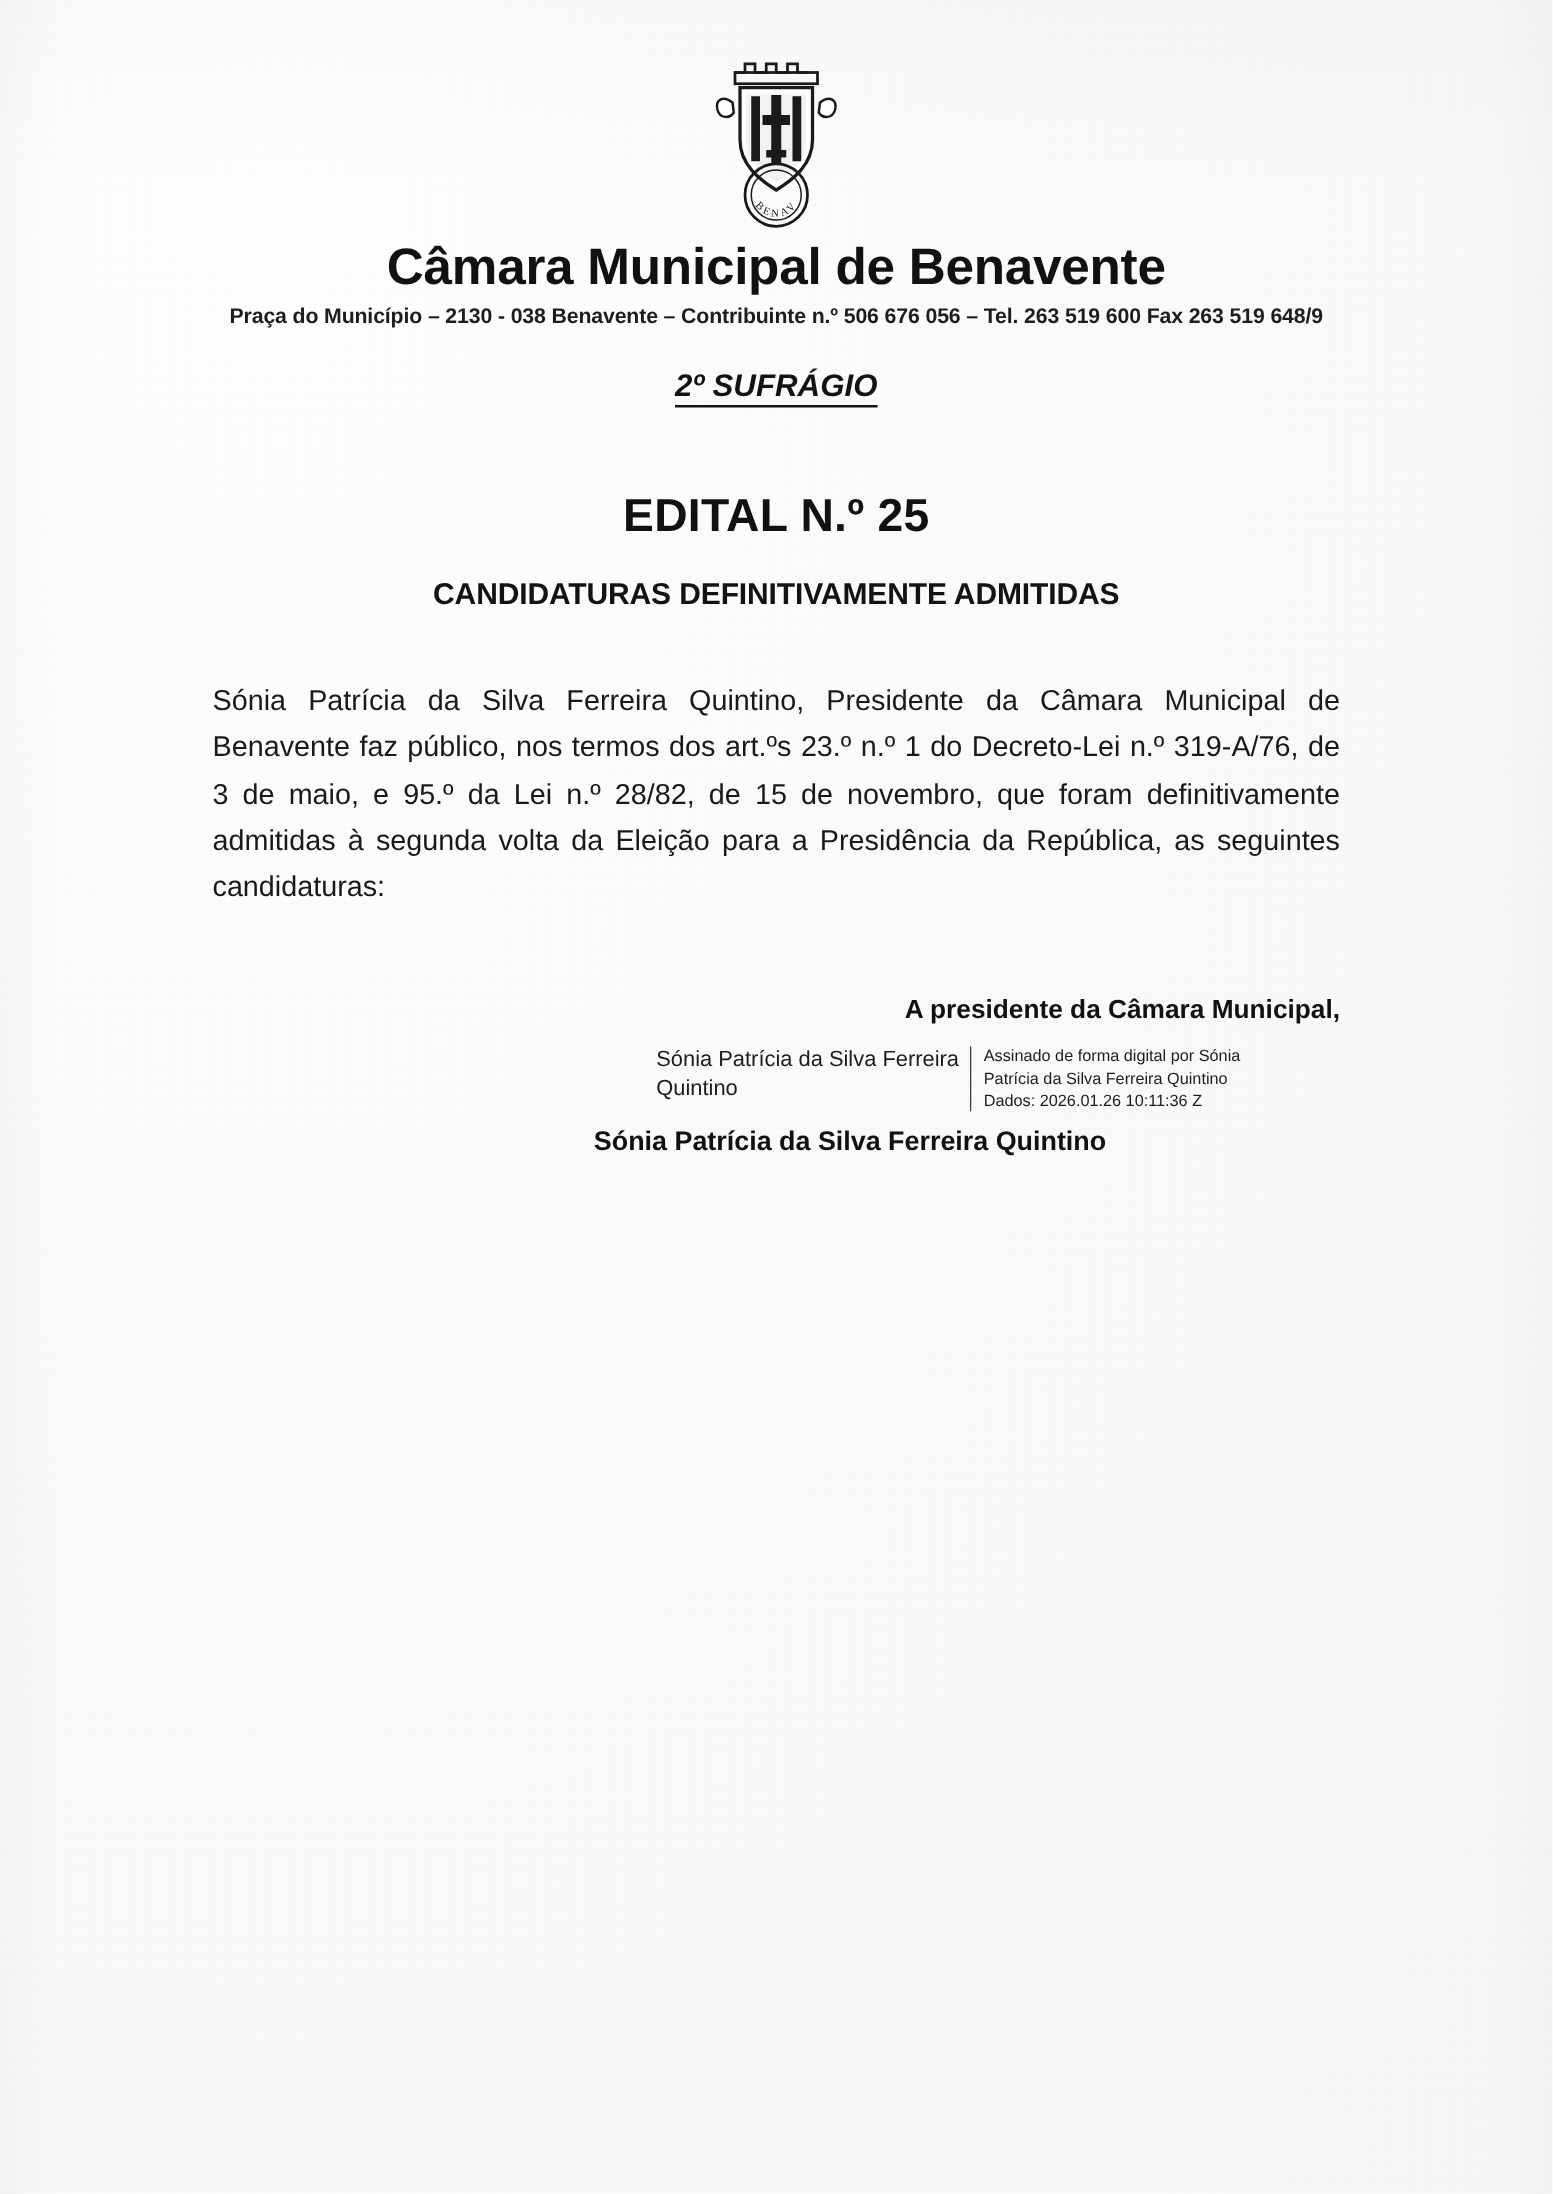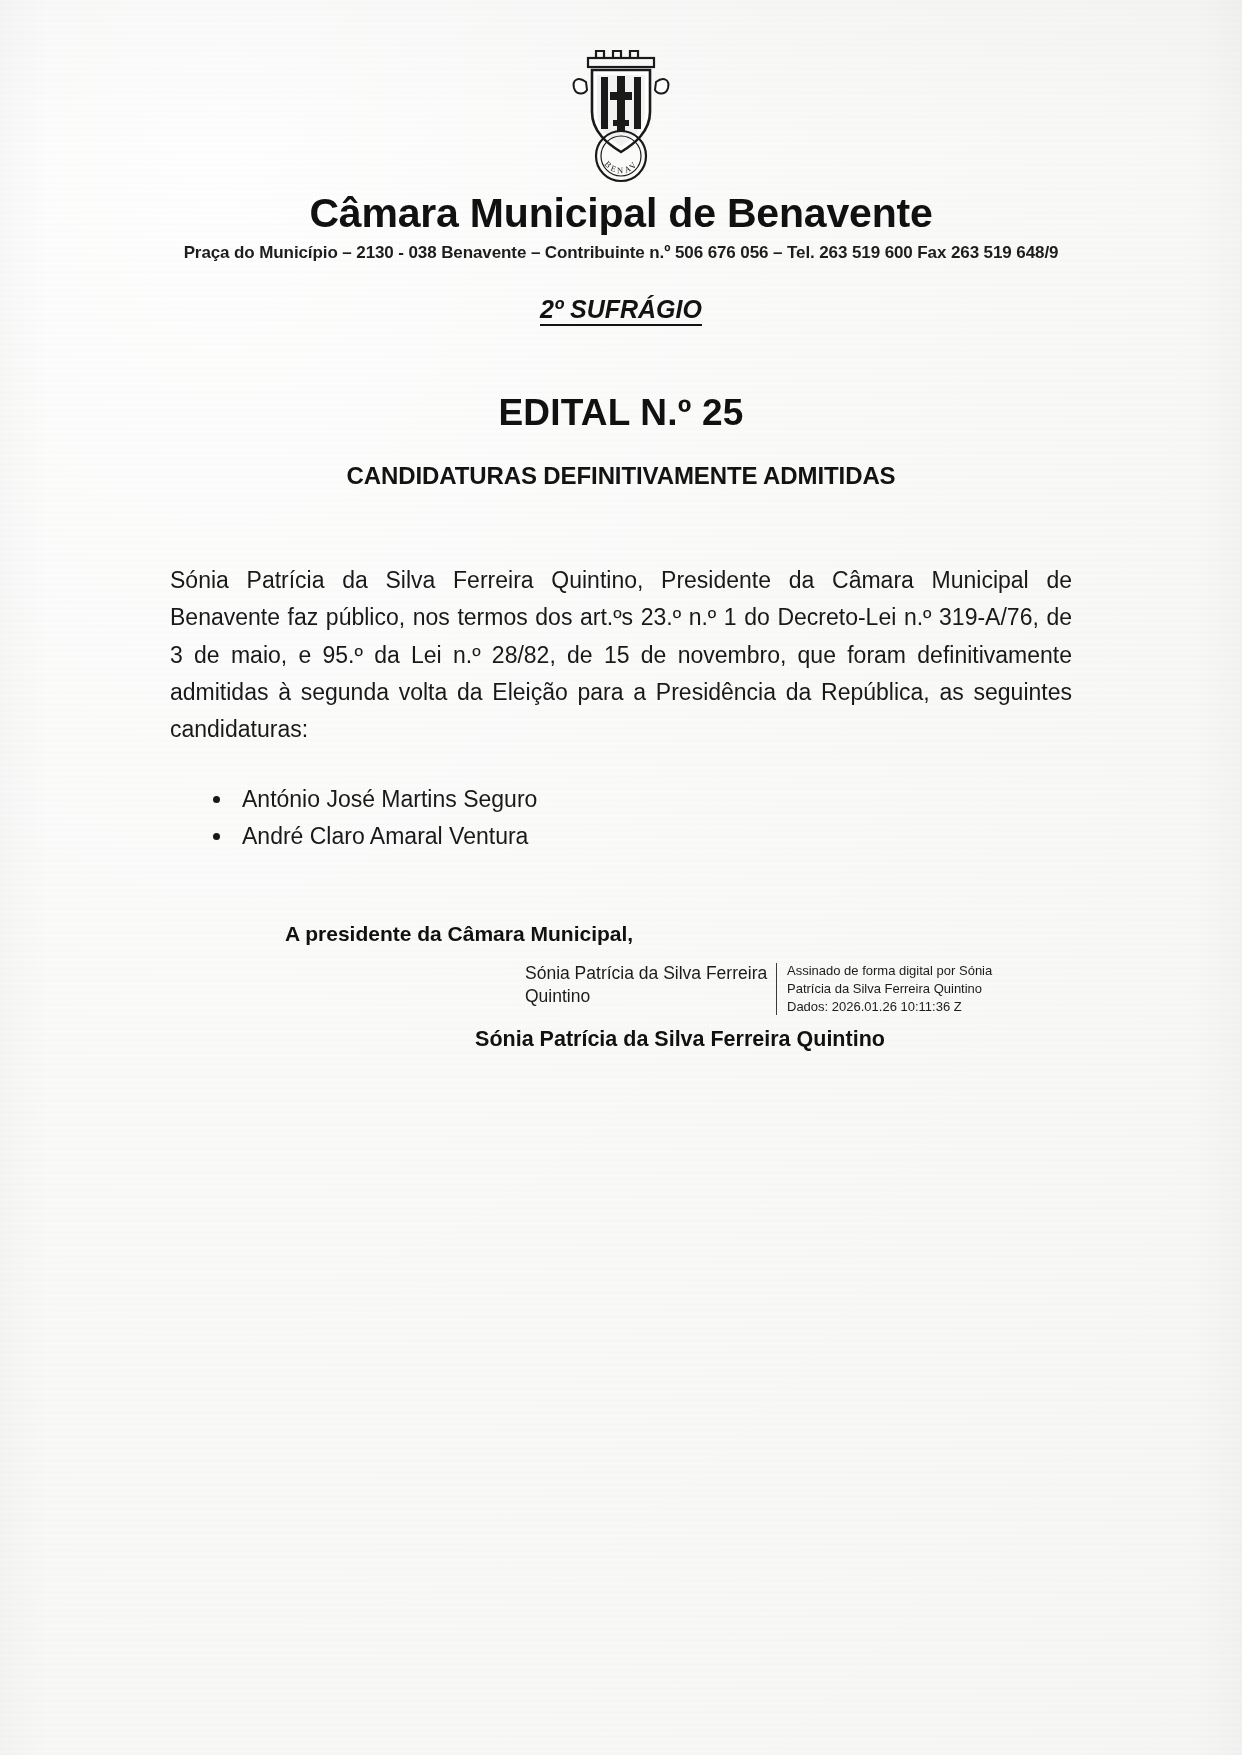--- a/index.html
+++ b/index.html
@@ -110,21 +110,21 @@
     text-align: center;
     font-size: 24px;
     font-weight: bold;
     margin: 28px 0 0 0;
     letter-spacing: -0.1px;
     color: #131313;
   }
 
   
   .body-par {
-    margin: 72px 0 0 0;
+    margin: 52px 0 0 0;
     font-size: 23px;
     line-height: 1.62;
     text-align: justify;
     color: #191919;
   }
   .cand-list {
     list-style: disc;
     margin: 34px 0 0 0;
     padding-left: 64px;
     font-size: 23px;
@@ -139,21 +139,21 @@
     margin: 118px 0 0 0;
     font-size: 23px;
     color: #191919;
   }
 
   
   .sig-block {
     margin-top: 68px;
   }
   .sig-title {
-    text-align: left;
+    text-align: right;
     font-size: 21px;
     font-weight: bold;
     color: #111;
     margin: 0 0 0 115px;
   }
   .sig-row {
     display: flex;
     align-items: flex-start;
     justify-content: flex-start;
     margin: 16px 0 0 355px;
@@ -231,24 +231,20 @@
     <h3 class="h-round">
       <span>2º SUFRÁGIO</span>
     </h3>
 
     <h2 class="h-edital">EDITAL N.º 25</h2>
 
     <h3 class="h-sub">CANDIDATURAS DEFINITIVAMENTE ADMITIDAS</h3>
 
     <p class="body-par">Sónia Patrícia da Silva Ferreira Quintino, Presidente da Câmara Municipal de Benavente faz público, nos termos dos art.ºs 23.º n.º 1 do Decreto-Lei n.º 319-A/76, de 3 de maio, e 95.º da Lei n.º 28/82, de 15 de novembro, que foram definitivamente admitidas à segunda volta da Eleição para a Presidência da República, as seguintes candidaturas:</p>
 
-    <ul class="cand-list">
-      <li>António José Martins Seguro</li>
-      <li>André Claro Amaral Ventura</li>
-    </ul>
 
 
     <div class="sig-block">
       <div class="sig-title">A presidente da Câmara Municipal,</div>
 
       <div class="sig-row">
         <div class="sig-name-field">Sónia Patrícia da Silva Ferreira Quintino</div>
         <div class="sig-divider"></div>
         <div class="sig-meta">
           <div>Assinado de forma digital por Sónia Patrícia da Silva Ferreira Quintino</div>

